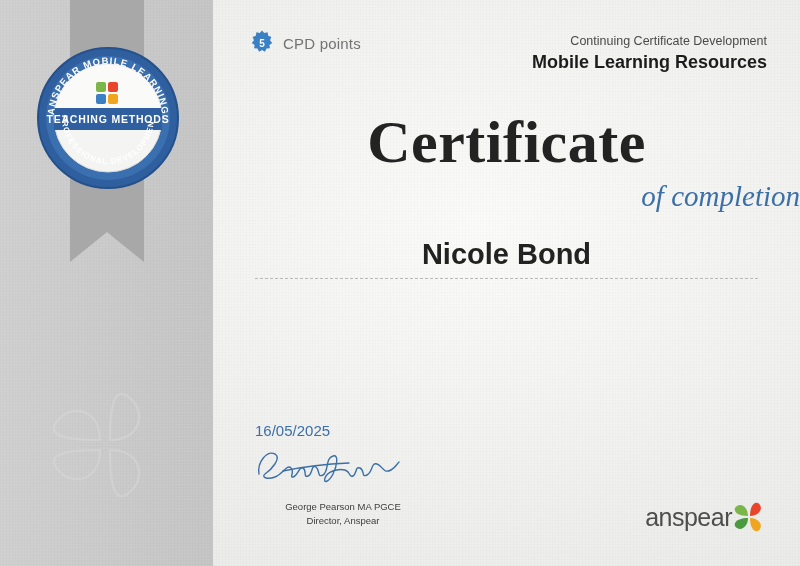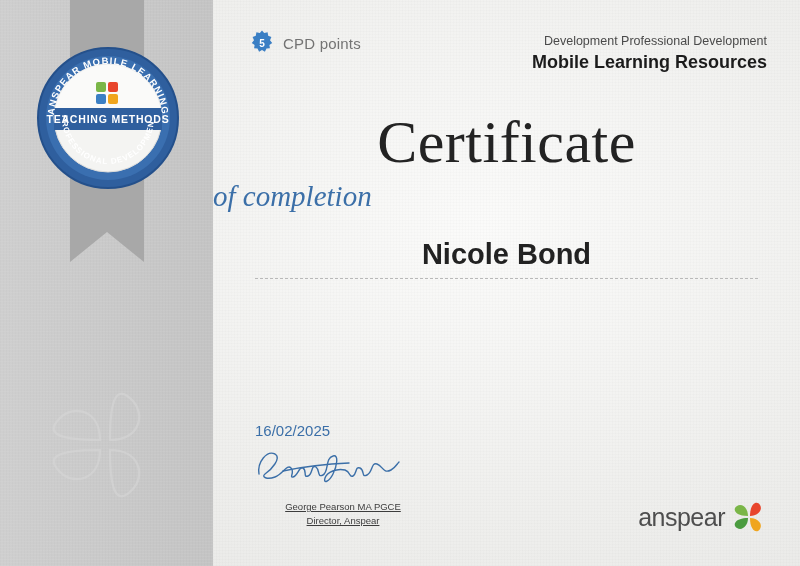--- a/index.html
+++ b/index.html
@@ -87,24 +87,25 @@
   }
   #brand-line1 { font-size: 12.5px; color: #4a4a4a; }
   #brand-line2 { font-size: 18px; color: #1c1c1c; font-weight: bold; }
 
   #title {
     position: absolute; left: 0; right: 0; top: 108px;
     text-align: center;
     font-family: "Liberation Serif", serif;
     font-size: 60px; color: #232323;
     letter-spacing: 0.5px;
+    font-weight: bold;
   }
   #subtitle {
     position: absolute; left: 0; right: 0; top: 180px;
-    text-align: left;
+    text-align: right;
     font-family: "Liberation Serif", serif;
     font-style: italic;
     font-size: 29px; color: #3b6fa8;
   }
 
   .field {
     position: absolute; left: 42px; right: 42px;
     text-align: center;
     border-bottom: 1px dashed #b9b9b9;
     padding-bottom: 7px;
@@ -130,25 +131,25 @@
     position: absolute; left: 42px; top: 422px;
     font-size: 15px; color: #3b6fa8;
   }
   #signature {
     position: absolute; left: 40px; top: 444px;
     width: 150px; height: 44px;
   }
   #signatory {
     position: absolute; left: 42px; top: 500px;
     font-size: 9.5px; color: #3d3d3d; line-height: 1.45;
-    text-align: center; width: 176px; text-decoration: underline;
+    text-align: center; width: 176px;
   }
   #logo {
     position: absolute; right: 34px; bottom: 32px;
-    display: flex; align-items: center; gap: 7px;
+    display: flex; align-items: center; 
   }
   #logo-text {
     font-size: 25px; color: #4e4e4e; letter-spacing: -0.5px;
   }
 </style>
 </head>
 <body>
 
 <div id="certificate">
   <div id="paper-texture"></div>
@@ -201,30 +202,30 @@
       <div id="cpd-star">
         <svg width="26" height="26" viewBox="0 0 26 26">
           <path d="M13 0.5 L15.2 3.1 L18.6 2.3 L19.2 5.7 L22.4 7 L21 10.2 L23.2 12.9 L20.4 14.9 L20.9 18.3 L17.5 18.6 L15.9 21.7 L13 20 L10.1 21.7 L8.5 18.6 L5.1 18.3 L5.6 14.9 L2.8 12.9 L5 10.2 L3.6 7 L6.8 5.7 L7.4 2.3 L10.8 3.1 Z" fill="#3b7fc4"></path>
         </svg>
         <span id="cpd-star-num">5</span>
       </div>
       <span id="cpd-label">CPD points</span>
     </div>
 
     <div id="brand-block">
-      <div id="brand-line1">Development Professional Development</div>
+      <div id="brand-line1">Continuing Certificate Development</div>
       <div id="brand-line2">Mobile Learning Resources</div>
     </div>
 
     <div id="title">Certificate</div>
     <div id="subtitle">of completion</div>
 
     <div class="field" id="recipient-name">Nicole Bond</div>
 
-    <div id="issue-date">16/02/2025</div>
+    <div id="issue-date">16/05/2025</div>
 
     <svg id="signature" viewBox="0 0 150 44">
       <g fill="none" stroke="#3b6fa8" stroke-width="1.4" stroke-linecap="round">
         <path d="M6 30 C4 18, 14 6, 22 10 C29 14, 18 26, 12 30 C8 33, 14 36, 22 33 C30 30, 34 20, 38 24 C42 28, 36 34, 40 33 C45 32, 46 22, 50 24 C54 26, 50 34, 55 32 C60 30, 58 20, 63 23 C67 26, 64 34, 70 31 C76 28, 72 14, 80 12 C86 10, 84 22, 80 30 C76 38, 70 40, 72 34 C74 28, 84 24, 92 26 C98 28, 96 34, 100 32 C104 30, 102 22, 107 24 C112 26, 108 34, 114 31 C120 28, 118 18, 124 20 C130 22, 130 30, 138 26 C142 24, 144 20, 146 18"></path>
         <path d="M30 27 C44 24, 70 20, 96 19"></path>
       </g>
     </svg>
 
     <div id="signatory">
       <div>George Pearson MA PGCE</div>

